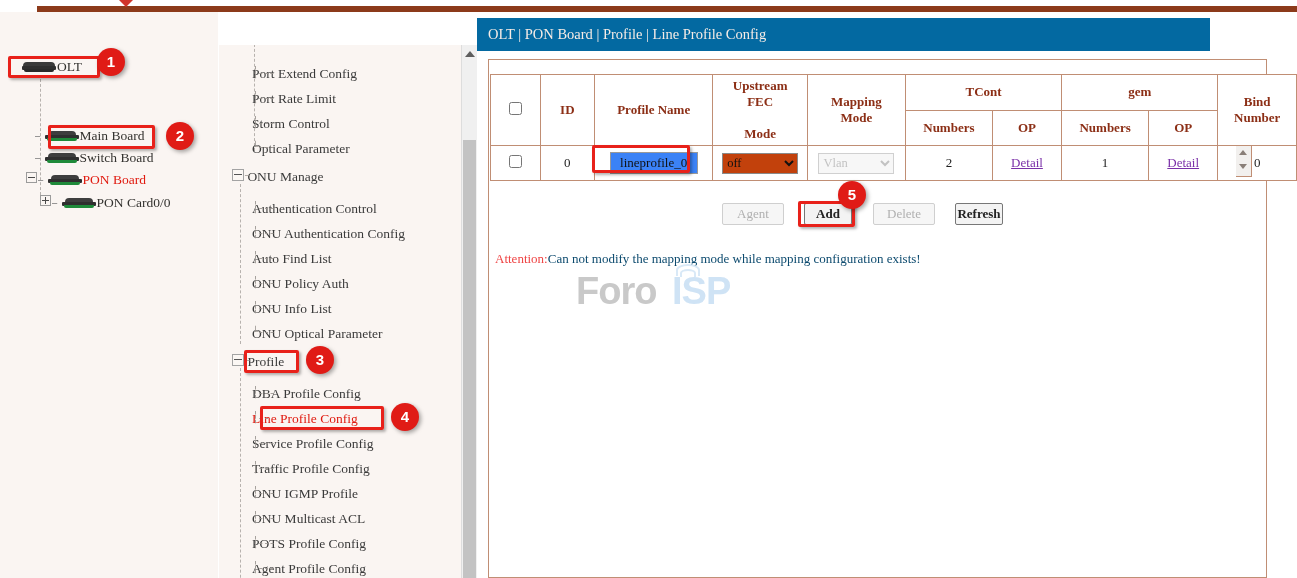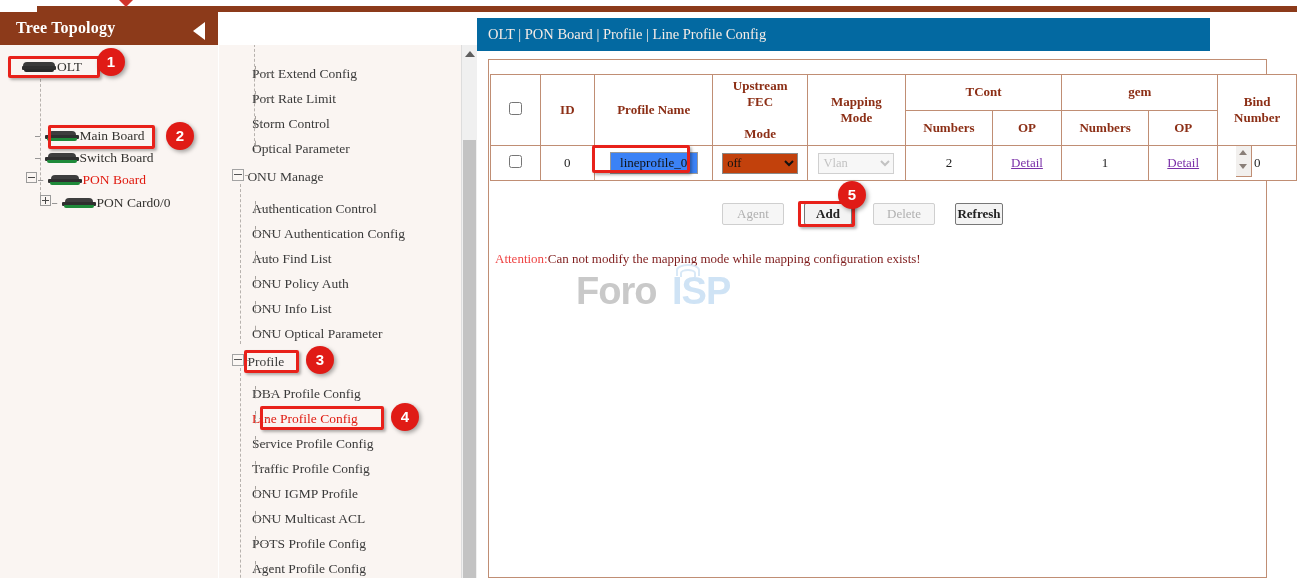--- a/index.html
+++ b/index.html
@@ -102,21 +102,21 @@
 
   
   .btnrow{position:absolute;left:700px;top:203px;width:400px;height:22px;}
   .btn{position:absolute;height:22px;border:1px solid #777;background:#f3f3f3;
       font-family:"Liberation Serif",serif;font-size:13px;font-weight:bold;color:#222;
       border-radius:2px;cursor:pointer;line-height:20px;text-align:center;padding:0;}
   .btn.dis{color:#b0b0b0;border:1px solid #cfcfcf;background:#f6f6f6;font-weight:normal;}
 
   .attention{position:absolute;left:495px;top:251px;font-size:13px;font-family:"Liberation Serif",serif;}
   .attention .lbl{color:#ef4444;}
-  .attention .msg{color:#7f1d1d;}
+  .attention .msg{color:#0c4a6e;}
 
   
   .wm{position:absolute;left:576px;top:270px;width:150px;height:45px;}
   .wm .foro{position:absolute;left:0;top:0;font-family:"Liberation Sans",sans-serif;font-size:38px;
      font-weight:bold;color:#c9c9c9;letter-spacing:-1px;}
   .wm .isp{position:absolute;left:96px;top:0;font-family:"Liberation Sans",sans-serif;font-size:38px;
      font-weight:bold;color:#cfe3f5;letter-spacing:-1px;}
   .wm .wifi{position:absolute;left:100px;top:-7px;width:26px;height:14px;}
   .wm .wifi span{position:absolute;border:2px solid #d9e9f7;border-bottom:none;border-radius:50% 50% 0 0;}
   .wm .wifi .a1{left:4px;top:6px;width:12px;height:6px;}
@@ -132,24 +132,20 @@
 </head>
 <body>
 
 <div class="app">
 
   <div class="topstrip"></div>
   <div class="topbar-brown"></div>
   <div class="top-arrow"></div>
 
   <div class="left-panel"></div>
-  <div class="left-header">
-    <div class="title">Tree Topology</div>
-    <div class="collapse-tri"></div>
-  </div>
 
   <div class="tree">
 
     <div class="vline" style="left:40px;top:34px;height:116px;"></div>
 
     <div class="tnode" style="left:22px;top:14px;">
       <span class="dev flat"><i class="top"></i><i class="mid"></i><i class="grn"></i></span><span>OLT</span>
     </div>
 
     <div class="tnode" style="left:34px;top:83px;">

